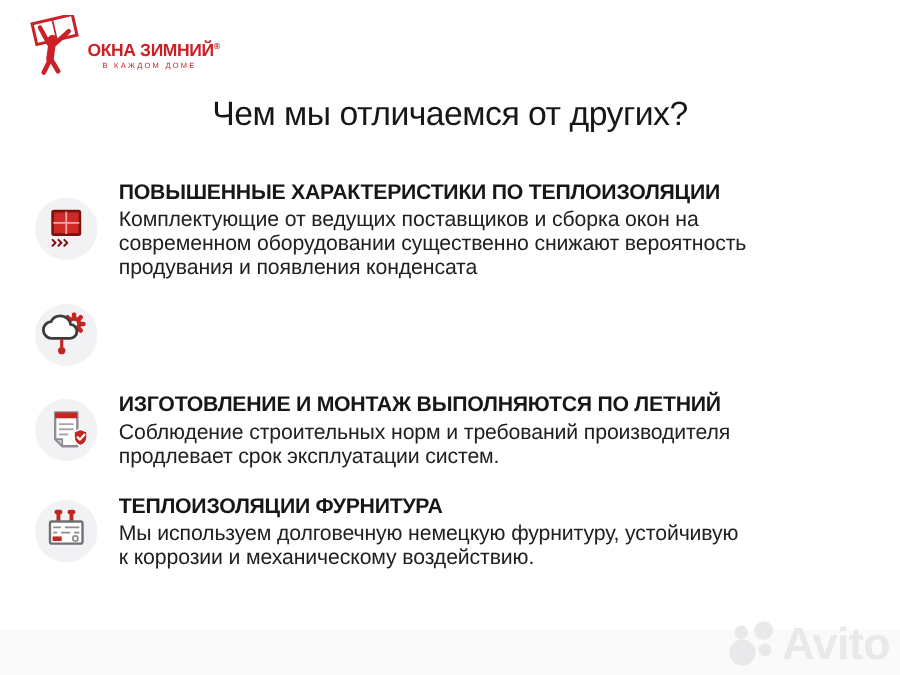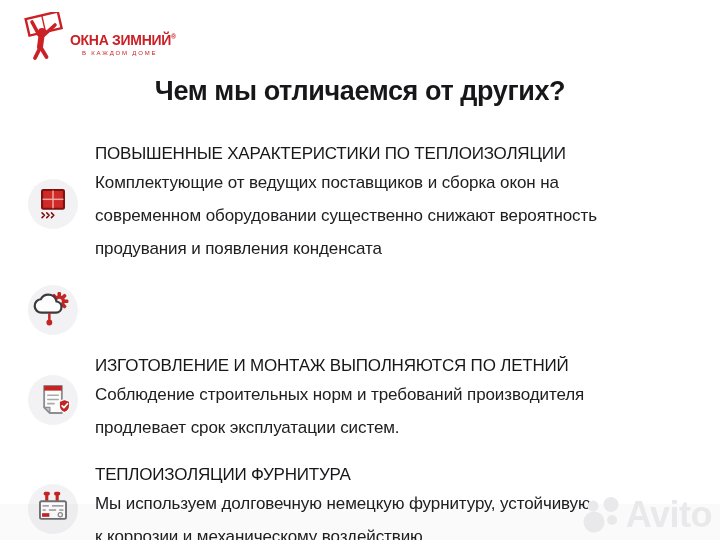--- a/index.html
+++ b/index.html
@@ -32,42 +32,42 @@
   .brand-line sup{font-size:7px;vertical-align:super;}
   .brand-tagline{
     font-size:6px;color:var(--accent-red);letter-spacing:1.8px;
     padding-left:12px;margin-top:3px;white-space:nowrap;
   }
 
   
   .title{
     position:absolute;top:76px;left:0;width:100%;
     text-align:center;
-    font-size:27px;font-weight:bold;color:var(--heading-text);
+    font-size:27px;font-weight:normal;color:var(--heading-text);
     letter-spacing:-0.4px;
   }
 
   
   .features{
     position:absolute;top:143px;left:28px;right:24px;
   }
   .feature{
     display:flex;align-items:center;gap:17px;
     margin-bottom:20px;
   }
   .icon-wrap{flex:0 0 50px;width:50px;height:50px;}
   .feature-text{max-width:585px;}
   .feature-heading{
-    font-size:17px;font-weight:normal;color:var(--heading-text);
+    font-size:17px;font-weight:bold;color:var(--heading-text);
     letter-spacing:-0.2px;white-space:nowrap;
     margin-bottom:2px;line-height:21px;
   }
   .feature-body{
     font-size:17px;color:var(--body-text);
-    line-height:33px;letter-spacing:-0.1px;
+    line-height:19px;letter-spacing:-0.1px;
     white-space:pre-line;
   }
 
   
   .bottom-strip{
     position:absolute;left:0;right:0;bottom:0;height:36px;
     background:rgba(0,0,0,0.018);
   }
   .watermark{
     position:absolute;right:8px;bottom:4px;

